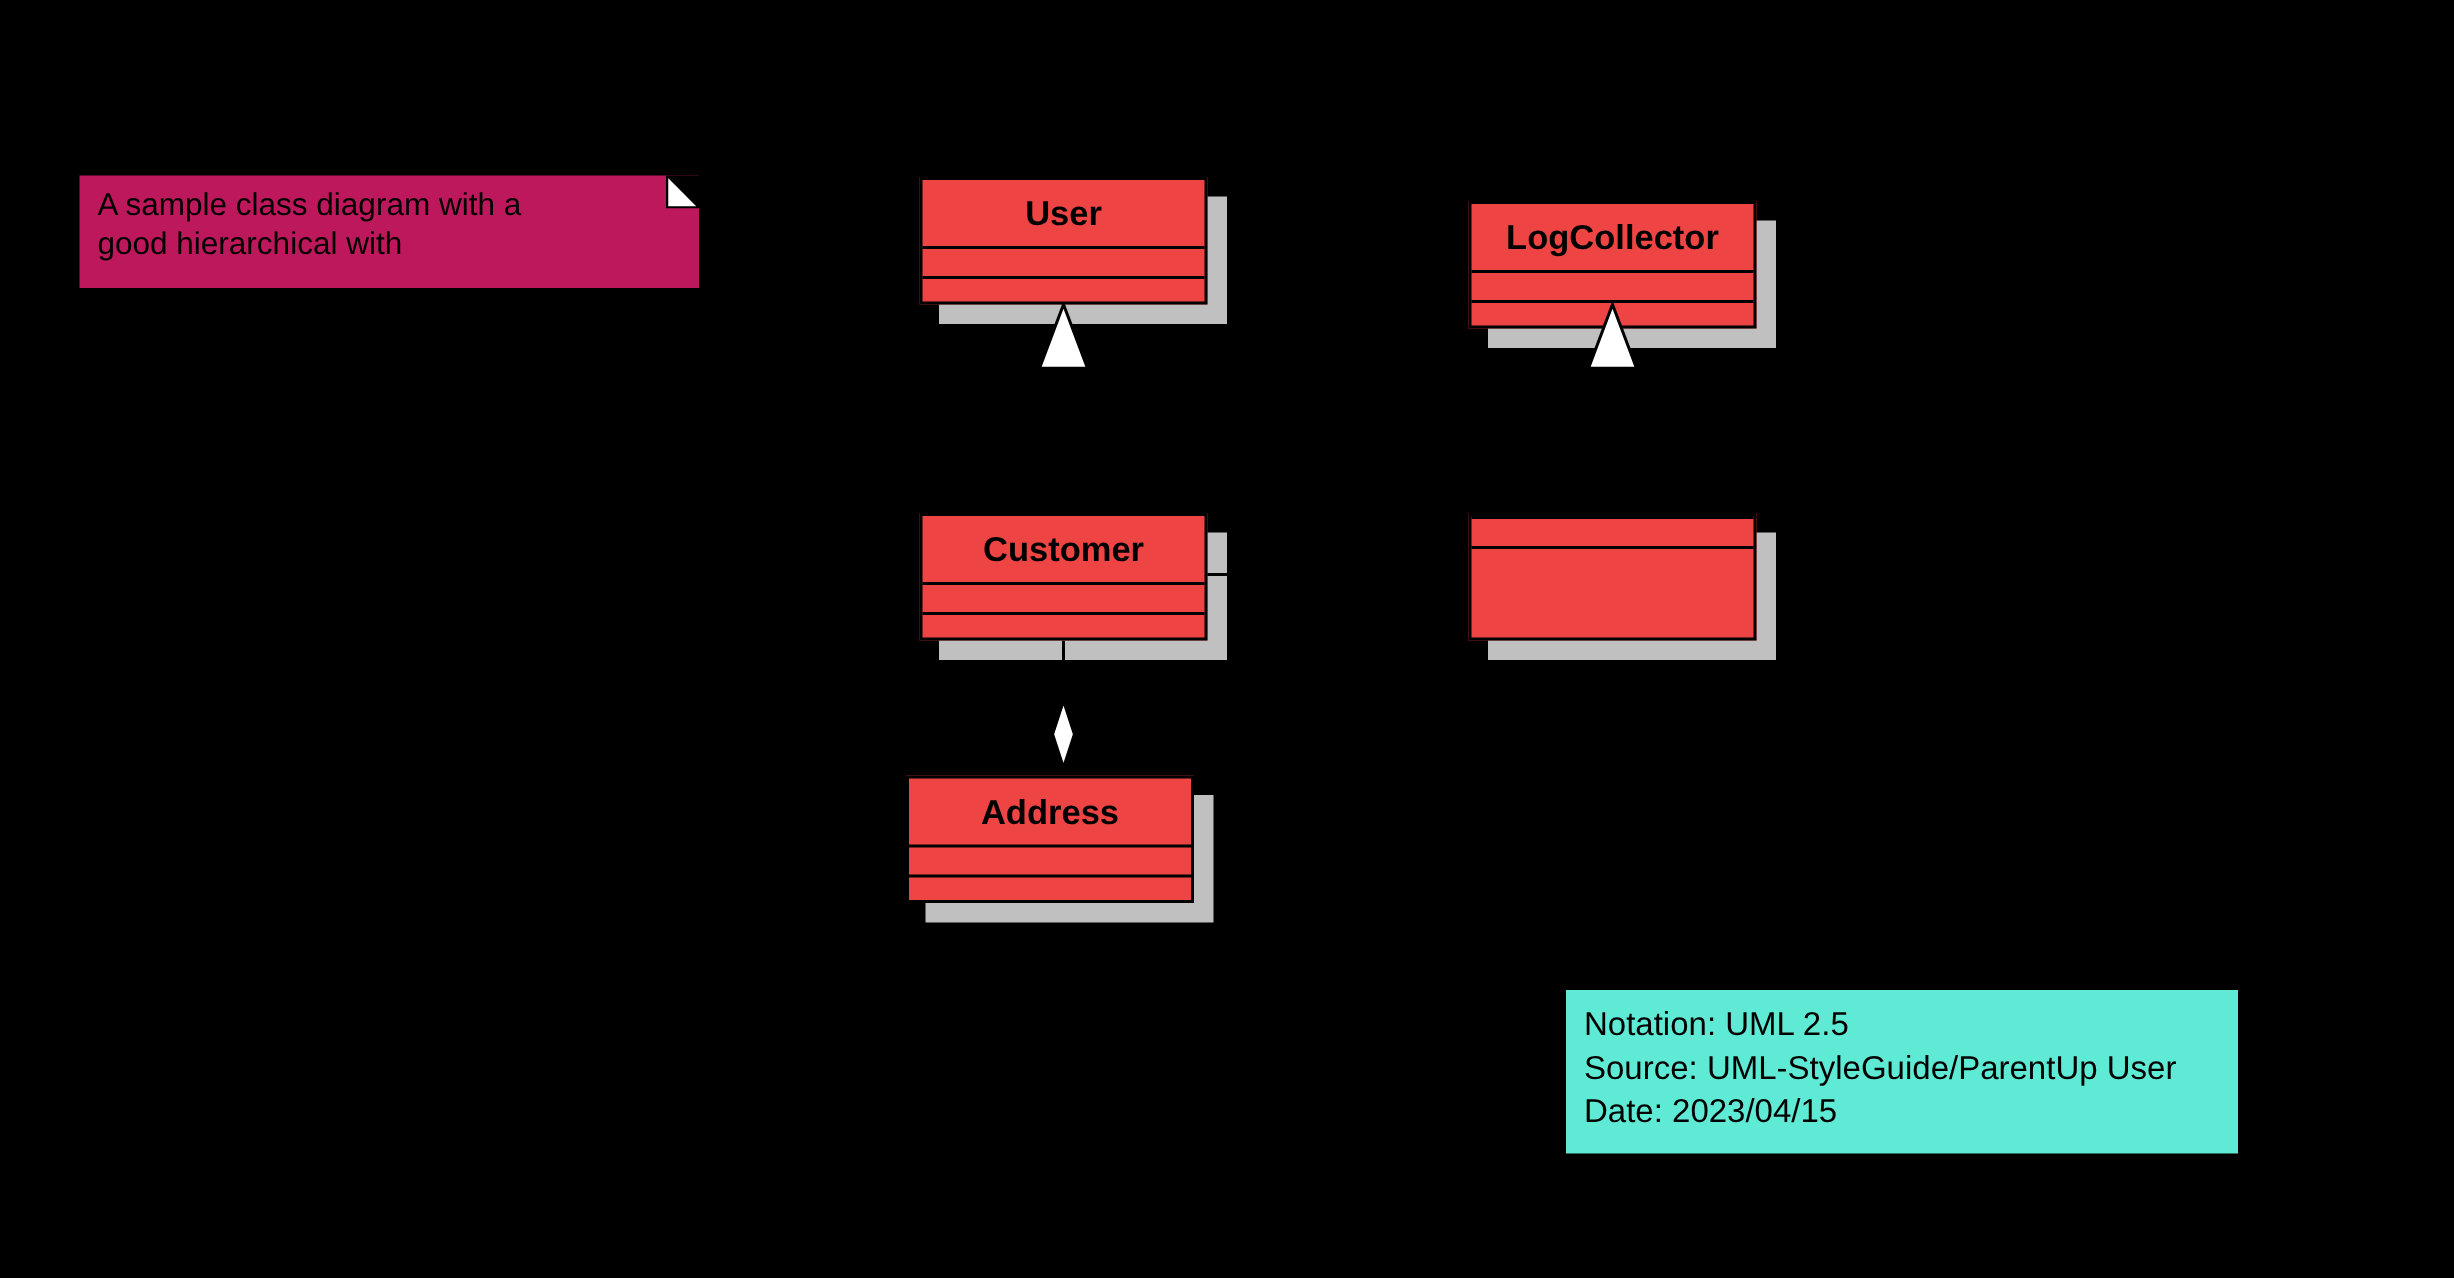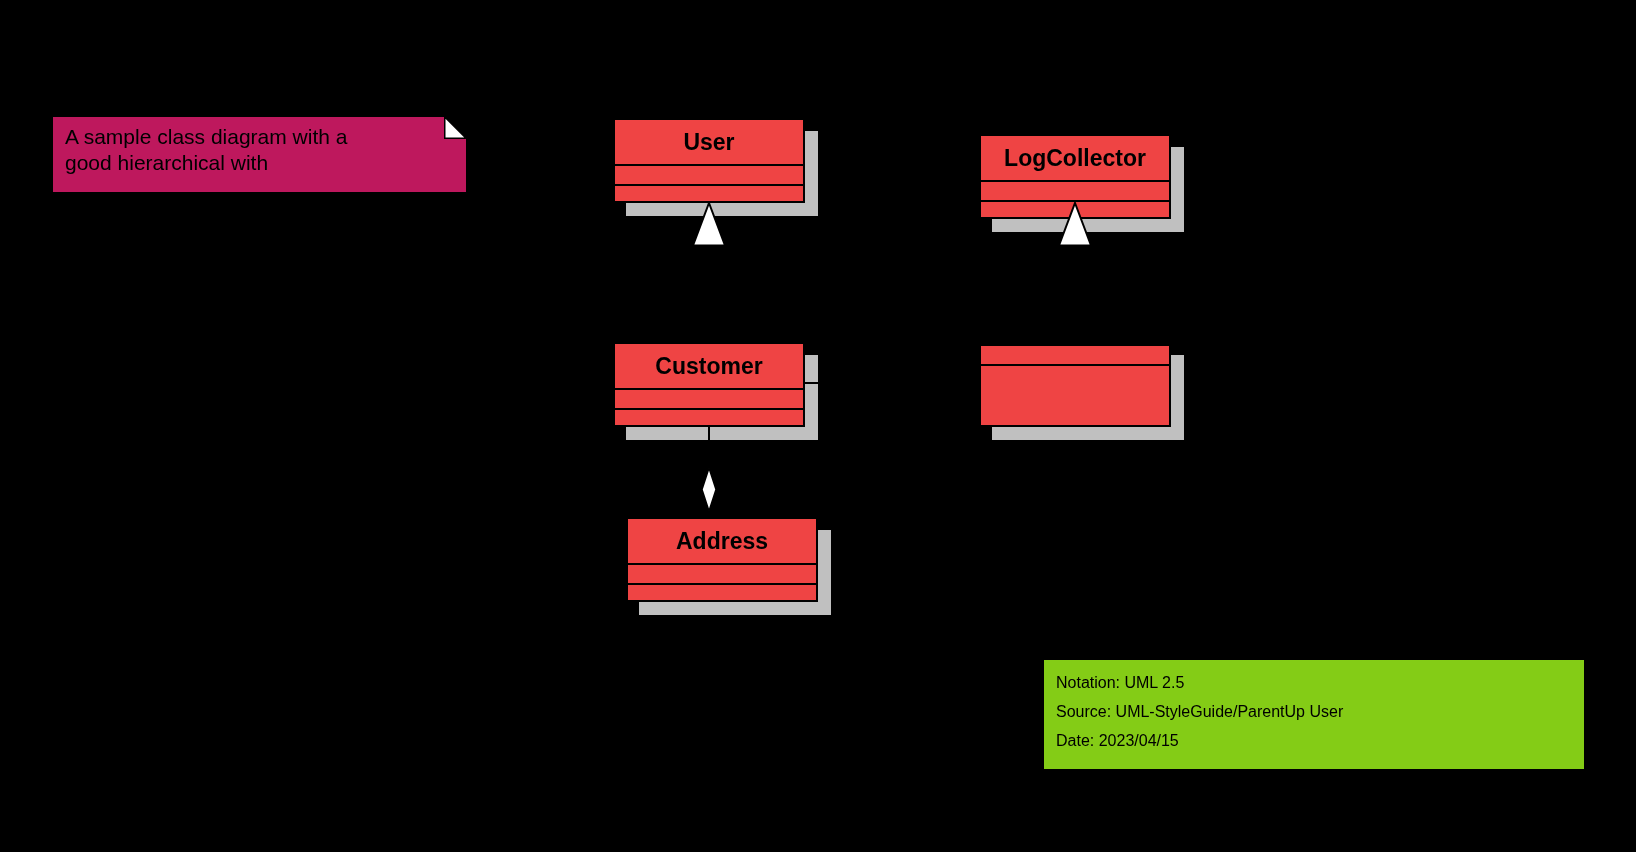--- a/index.html
+++ b/index.html
@@ -108,26 +108,26 @@
   .arrow {
     position: absolute;
     z-index: 4;
   }
 
   
   .legend {
     position: absolute;
     left: 1044px;
     top: 660px;
-    width: 540px;
+    width: 448px;
     height: 109px;
-    background: #84cc16;
+    background: #5eead4;
     color: #000000;
     z-index: 3;
-    font-size: 16px;
+    font-size: 22px;
     line-height: 29px;
   }
   .legend-text {
     padding: 8px 12px;
   }
 </style>
 </head>
 <body>
 
 <div id="canvas">
@@ -176,21 +176,21 @@
   </div>
 
   <div class="class-node" style="left:979px; top:342px;">
     <div class="node-shadow"></div>
     <div class="node-box">
       <div class="compartment-attrs"></div>
       <div class="compartment-ops"></div>
     </div>
   </div>
 
-  <div class="class-node" style="left:626px; top:517px;">
+  <div class="class-node" style="left:604px; top:517px;">
     <div class="node-shadow"></div>
     <div class="node-box">
       <div class="compartment-name">Address</div>
       <div class="compartment-attrs"></div>
       <div class="compartment-ops"></div>
     </div>
   </div>
 
   <svg class="arrow" style="left:691px; top:202px;" width="36" height="45" viewBox="0 0 36 45">
     <polygon points="18,1 34,43.5 2,43.5" fill="#ffffff" stroke="#000000" stroke-width="2"></polygon>

